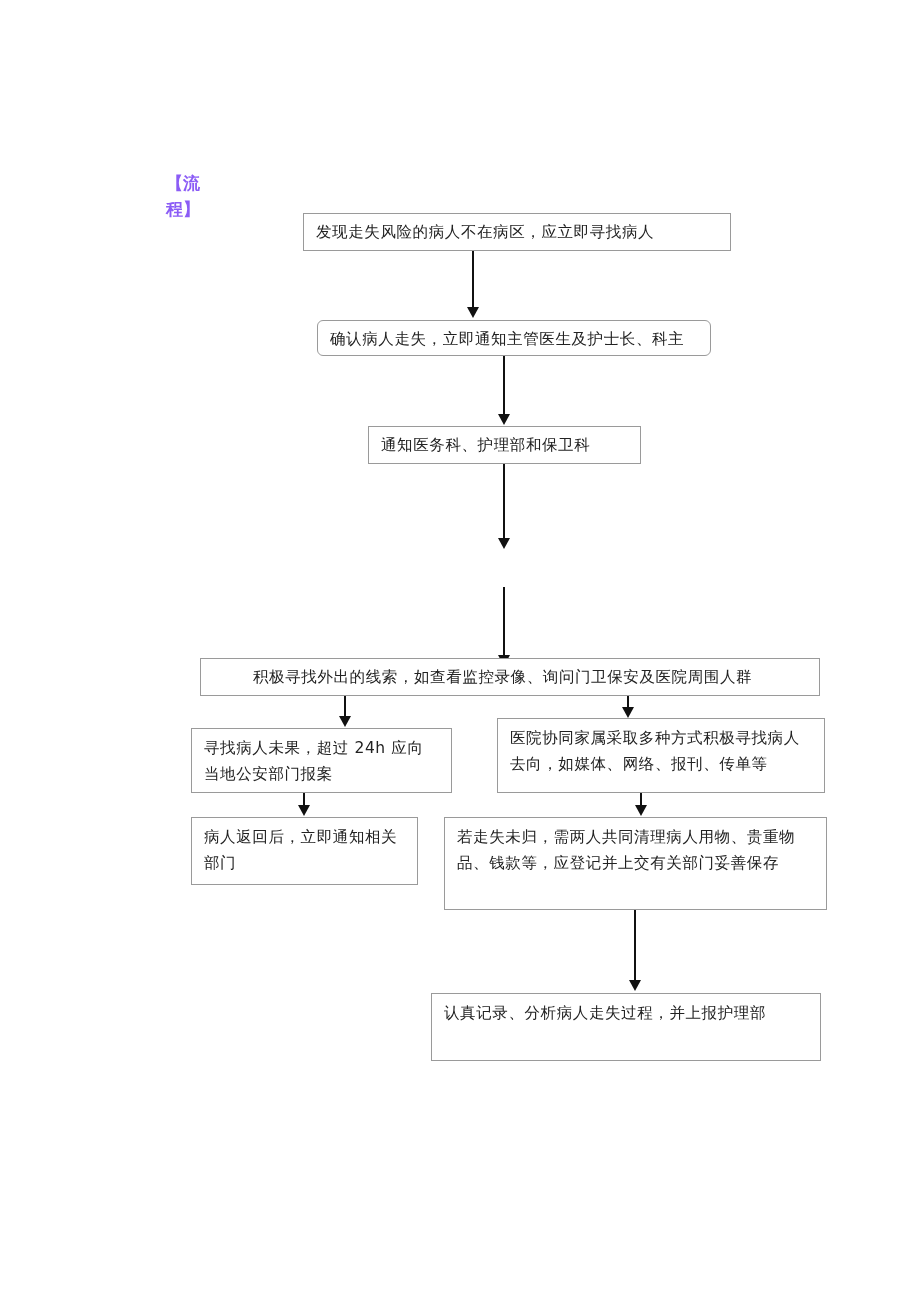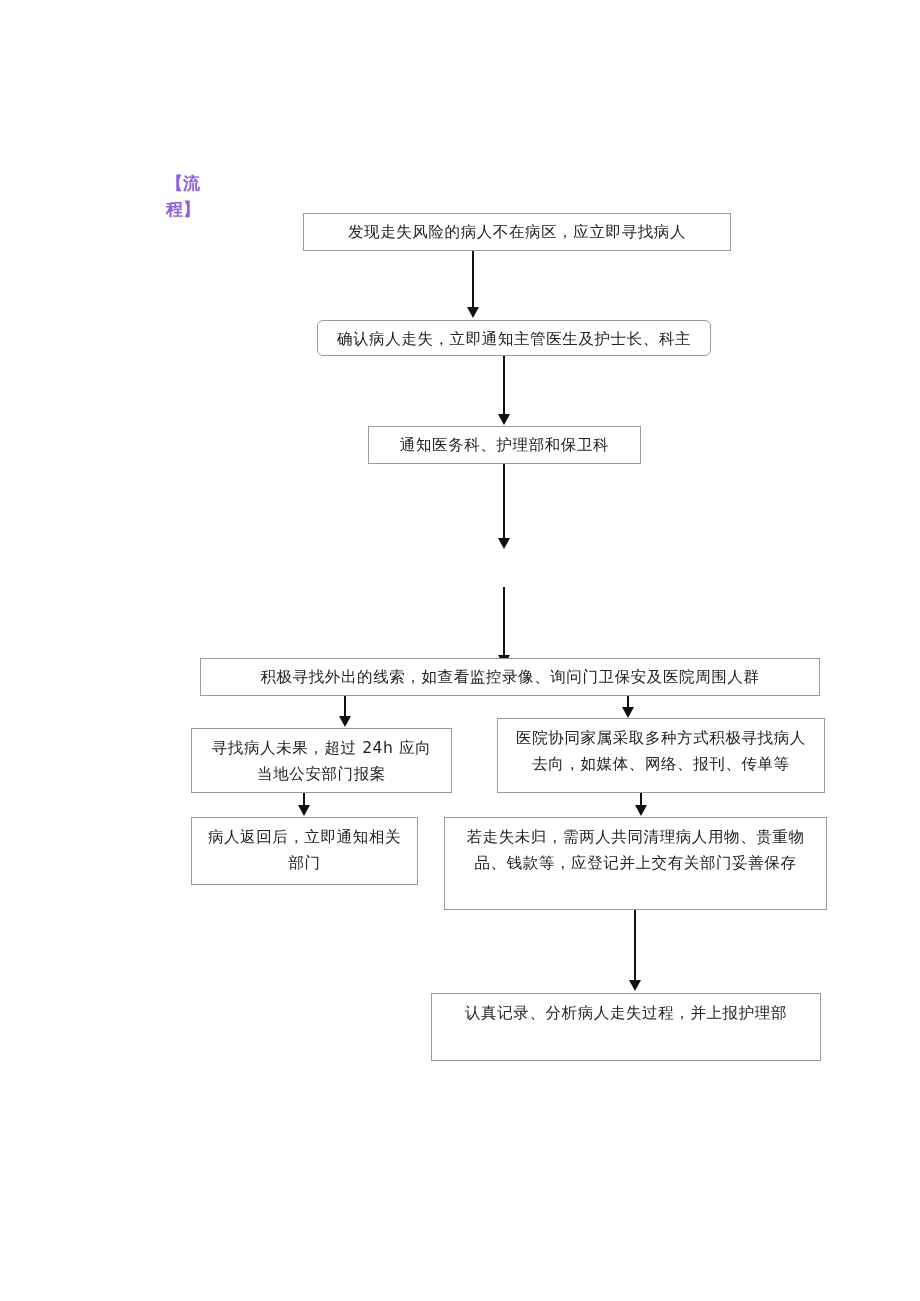--- a/index.html
+++ b/index.html
@@ -39,21 +39,20 @@
     color: #222222;
     font-size: 15.5px;
     line-height: 26px;
     letter-spacing: 0.6px;
     overflow: hidden;
   }
   .node .txt {
     display: block;
     padding: 0 12px;
     white-space: pre-wrap;
-    text-align: center;
   }
   .node.center-one .txt {
     padding-top: 5px;
   }
   .node.multi .txt {
     padding-top: 6px;
   }
   
   .conn {
     position: absolute;
@@ -94,21 +93,21 @@
     <span class="txt">通知医务科、护理部和保卫科</span>
   </div>
 
   <div class="conn" style="left:503px; top:464px; height:76px;"></div>
   <div class="arrowhead" style="left:498px; top:538px;"></div>
 
 
   <div class="conn" style="left:503px; top:587px; height:70px;"></div>
   <div class="arrowhead" style="left:498px; top:655px;"></div>
 
-  <div class="node center-one" style="left:200px; top:658px; width:620px; height:38px;">
+  <div class="node center-one" style="left:200px; top:658px; width:620px; height:38px;padding-left:40px;">
     <span class="txt">积极寻找外出的线索，如查看监控录像、询问门卫保安及医院周围人群</span>
   </div>
 
   <div class="conn" style="left:344px; top:696px; height:22px;"></div>
   <div class="arrowhead" style="left:339px; top:716px;"></div>
 
   <div class="conn" style="left:627px; top:696px; height:13px;"></div>
   <div class="arrowhead" style="left:622px; top:707px;"></div>
 
   <div class="node multi" style="left:191px; top:728px; width:261px; height:65px;">

